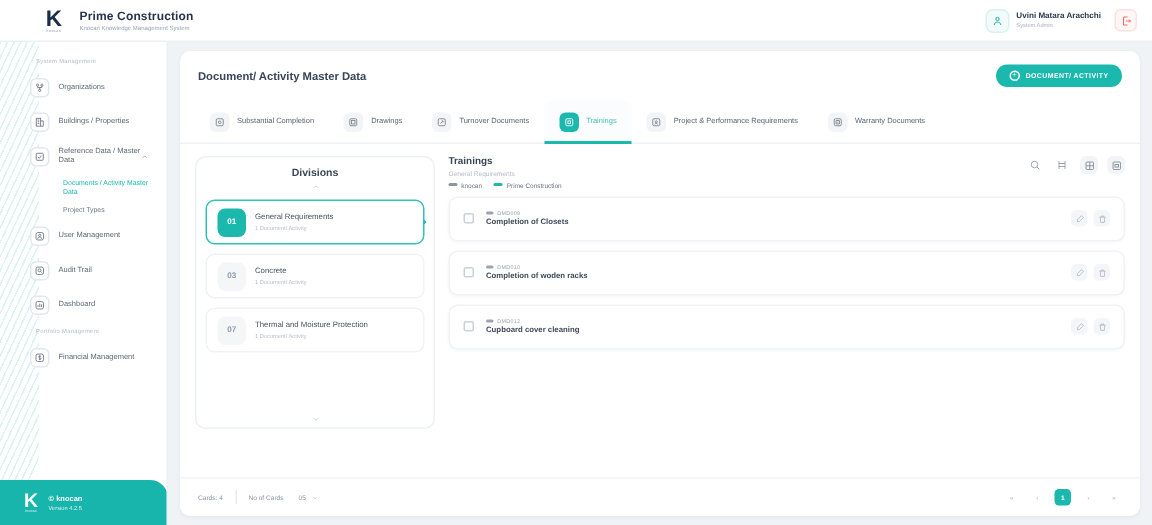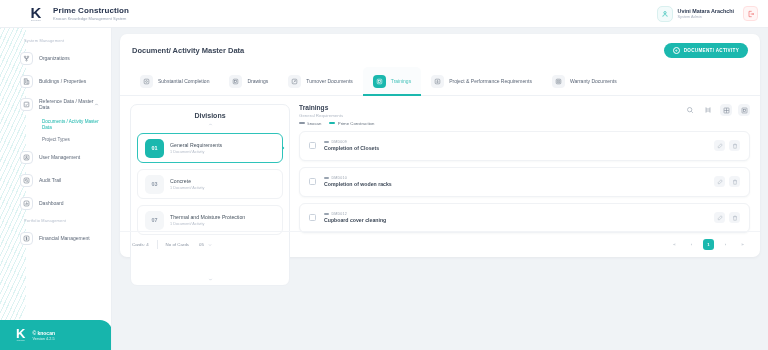--- a/index.html
+++ b/index.html
@@ -86,21 +86,21 @@
   }
   .foot-logo { display:flex; flex-direction:column; align-items:center; }
   .foot-logo .k { font-size:13px; font-weight:bold; color:#fff; line-height:11px; }
   .foot-logo .sub { font-size:2.4px; color:#cdf0ed; }
   .foot-text { margin-left:7px; }
   .foot-copy { font-size:5px; color:#ffffff; font-weight:bold; }
   .foot-ver { font-size:3.8px; color:#d7f3f0; margin-top:1px; }
 
   
   .main { position:absolute; top:28px; left:112px; width:656px; height:322px; padding:6px 8px 6px 8px; }
-  .panel { background:#fff; border-radius:7px; height:223px; position:relative; box-shadow:0 1px 3px rgba(30,40,60,.05); }
+  .panel { background:#fff; border-radius:7px; height:310px; position:relative; box-shadow:0 1px 3px rgba(30,40,60,.05); }
 
   .page-head { display:flex; align-items:center; height:32px; padding:0 12px; }
   .page-title { font-size:7.5px; font-weight:bold; color:#3a4557; }
   .primary-btn {
     margin-left:auto; display:flex; align-items:center; gap:4px;
     background:#1bb8ae; color:#fff; border-radius:10px; height:15px;
     padding:0 9px; cursor:pointer;
   }
   .primary-btn .lbl { font-size:4.6px; font-weight:bold; letter-spacing:.3px; }
   .plus-circle {

